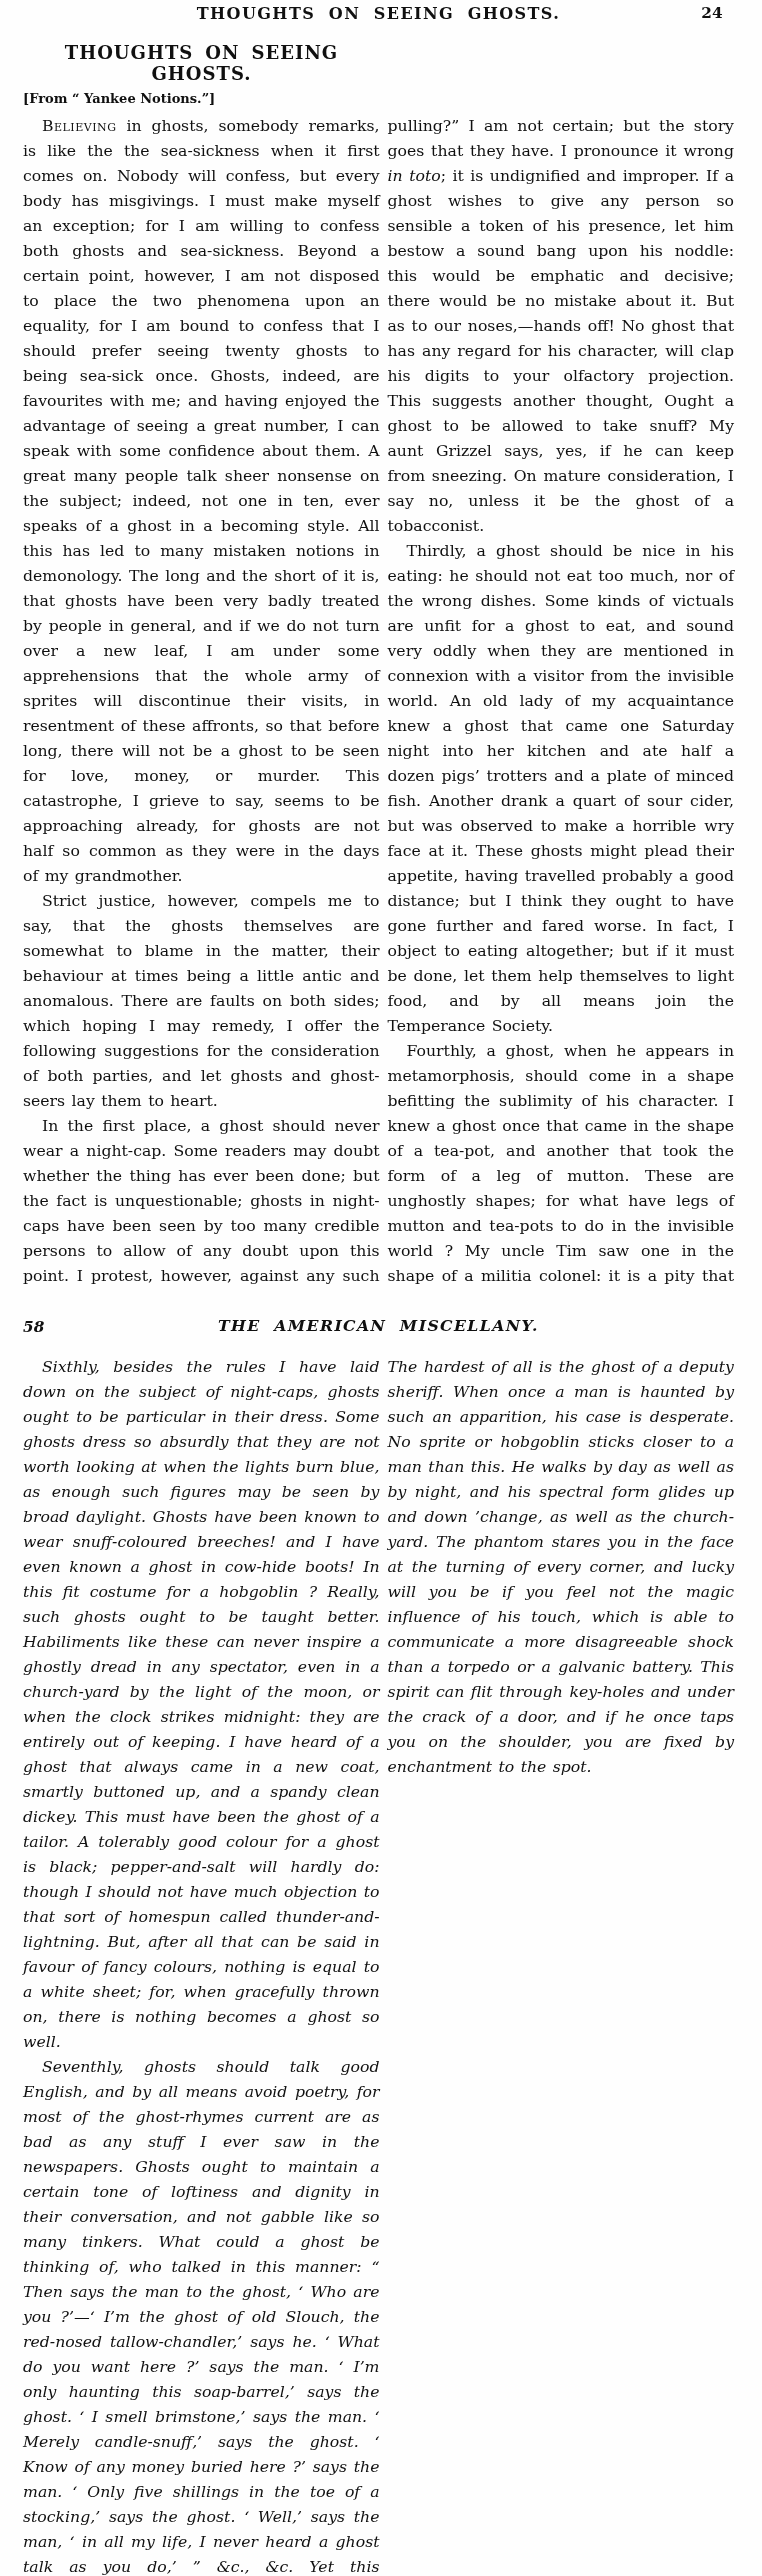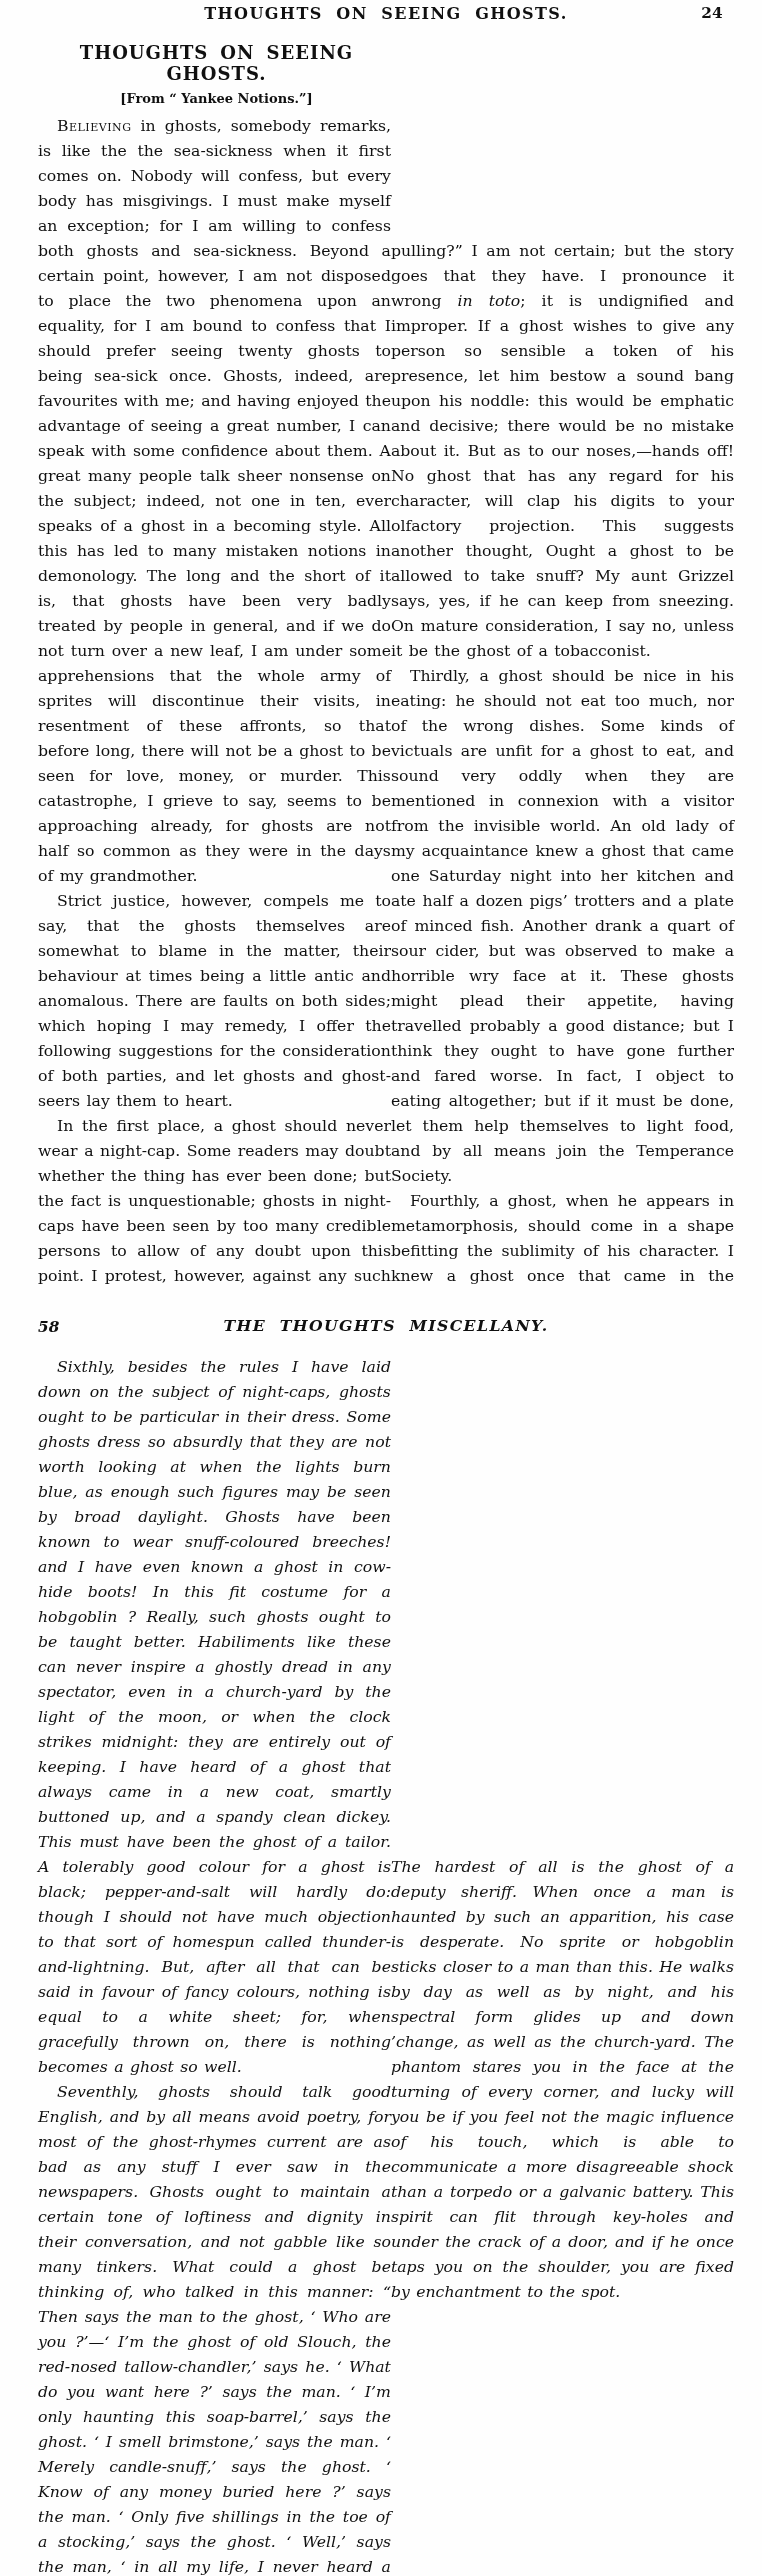--- a/index.html
+++ b/index.html
@@ -11,21 +11,21 @@
     color: #101010;
     font-family: "DejaVu Serif", "Liberation Serif", serif;
     overflow: hidden;
   }
   .page {
     position: absolute;
     left: 0;
     width: 763px;
     overflow: hidden;
     box-sizing: border-box;
-    padding: 0 29px 0 38px;
+    padding: 0 29px 0 23px;
   }
   .page-57 { top: 0;    height: 1289px; }
   .page-58 { top: 1289px; height: 1287px; font-style: italic; }
 
   .running-head {
     position: relative;
     text-align: center;
     font-weight: bold;
     font-size: 16px;
     letter-spacing: 1.4px;
@@ -49,31 +49,30 @@
     width: 357px;
     text-align: center;
     font-weight: bold;
     font-size: 18px;
     letter-spacing: 1px;
     word-spacing: 4.8px;
     margin-top: 15.3px;
   }
   .attribution {
     width: 357px;
-    text-align: center;
     font-size: 13px;
     font-weight: bold;
     margin-top: 6.7px;
     margin-bottom: 7.6px;
   }
 
   .columns {
     display: flex;
-    gap: 0;
-    align-items: center;
+    gap: 8px;
+    align-items: flex-start;
   }
   .page-58 .columns { margin-top: 13.3px; }
   .col { text-align: justify; }
   .col-left  { width: 357px; }
   .col-right { width: 347px; }
 
   .para {
     margin: 0;
     font-size: 15.7px;
     line-height: 25px;
@@ -105,21 +104,21 @@
           <p class="para">pulling?”  I am not certain; but the story goes that they have.  I pronounce it wrong <i>in toto</i>; it is undignified and improper.  If a ghost wishes to give any person so sensible a token of his presence, let him bestow a sound bang upon his noddle: this would be emphatic and decisive; there would be no mistake about it.  But as to our noses,—hands off!  No ghost that has any regard for his character, will clap his digits to your olfactory projection.  This suggests another thought, Ought a ghost to be allowed to take snuff? My aunt Grizzel says, yes, if he can keep from sneezing.  On mature consideration, I say no, unless it be the ghost of a tobacconist.</p>
           <p class="para indent">Thirdly, a ghost should be nice in his eating: he should not eat too much, nor of the wrong dishes.  Some kinds of victuals are unfit for a ghost to eat, and sound very oddly when they are mentioned in connexion with a visitor from the invisible world.  An old lady of my acquaintance knew a ghost that came one Saturday night into her kitchen and ate half a dozen pigs’ trotters and a plate of minced fish.  Another drank a quart of sour cider, but was observed to make a horrible wry face at it.  These ghosts might plead their appetite, having travelled probably a good distance; but I think they ought to have gone further and fared worse.  In fact, I object to eating altogether; but if it must be done, let them help themselves to light food, and by all means join the Temperance Society.</p>
           <p class="para indent">Fourthly, a ghost, when he appears in metamorphosis, should come in a shape befitting the sublimity of his character.  I knew a ghost once that came in the shape of a tea-pot, and another that took the form of a leg of mutton.  These are unghostly shapes; for what have legs of mutton and tea-pots to do in the invisible world ?  My uncle Tim saw one in the shape of a militia colonel: it is a pity that any ghost should ever have made such a fool of himself.  A justice of peace once told me that he saw a ghost in the shape of a great jackass; but it was probably nothing more than his own shadow.</p>
         </div>
     </div>
   </section>
 
   <section class="page page-58">
     <header class="running-head">
       <span class="page-num left">58</span>
-      <span>THE THOUGHTS MISCELLANY.</span>
+      <span>THE AMERICAN MISCELLANY.</span>
     </header>
     <div class="columns">
       <div class="col col-left">
           <p class="para indent">Sixthly, besides the rules I have laid down on the subject of night-caps, ghosts ought to be particular in their dress.  Some ghosts dress so absurdly that they are not worth looking at when the lights burn blue, as enough such figures may be seen by broad daylight.  Ghosts have been known to wear snuff-coloured breeches! and I have even known a ghost in cow-hide boots! In this fit costume for a hobgoblin ?  Really, such ghosts ought to be taught better.  Habiliments like these can never inspire a ghostly dread in any spectator, even in a church-yard by the light of the moon, or when the clock strikes midnight: they are entirely out of keeping.  I have heard of a ghost that always came in a new coat, smartly buttoned up, and a spandy clean dickey.  This must have been the ghost of a tailor.  A tolerably good colour for a ghost is black; pepper-and-salt will hardly do: though I should not have much objection to that sort of homespun called thunder-and-lightning.  But, after all that can be said in favour of fancy colours, nothing is equal to a white sheet; for, when gracefully thrown on, there is nothing becomes a ghost so well.</p>
           <p class="para indent">Seventhly, ghosts should talk good English, and by all means avoid poetry, for most of the ghost-rhymes current are as bad as any stuff I ever saw in the newspapers.  Ghosts ought to maintain a certain tone of loftiness and dignity in their conversation, and not gabble like so many tinkers.  What could a ghost be thinking of, who talked in this manner: “ Then says the man to the ghost, ‘ Who are you ?’—‘ I’m the ghost of old Slouch, the red-nosed tallow-chandler,’ says he.  ‘ What do you want here ?’ says the man.  ‘ I’m only haunting this soap-barrel,’ says the ghost.  ‘ I smell brimstone,’ says the man.  ‘ Merely candle-snuff,’ says the ghost. ‘ Know of any money buried here ?’ says the man.  ‘ Only five shillings in the toe of a stocking,’ says the ghost.  ‘ Well,’ says the man, ‘ in all my life, I never heard a ghost talk as you do,’ ” &amp;c., &amp;c.  Yet this conversation actually passed as related.  My great-grandmother’s second cousin knew the man perfectly well, and he was a person of undoubted veracity.  This ghost certainly did not maintain the majesty of his character: and it is a mark of improvement in demonology, that ghosts stand more upon their dignity nowadays.</p>
         </div>
       <div class="col col-right">
           <p class="para">The hardest of all is the ghost of a deputy sheriff.  When once a man is haunted by such an apparition, his case is desperate.  No sprite or hobgoblin sticks closer to a man than this.  He walks by day as well as by night, and his spectral form glides up and down ’change, as well as the church-yard.  The phantom stares you in the face at the turning of every corner, and lucky will you be if you feel not the magic influence of his touch, which is able to communicate a more disagreeable shock than a torpedo or a galvanic battery.  This spirit can flit through key-holes and under the crack of a door, and if he once taps you on the shoulder, you are fixed by enchantment to the spot.</p>
         </div>
     </div>

